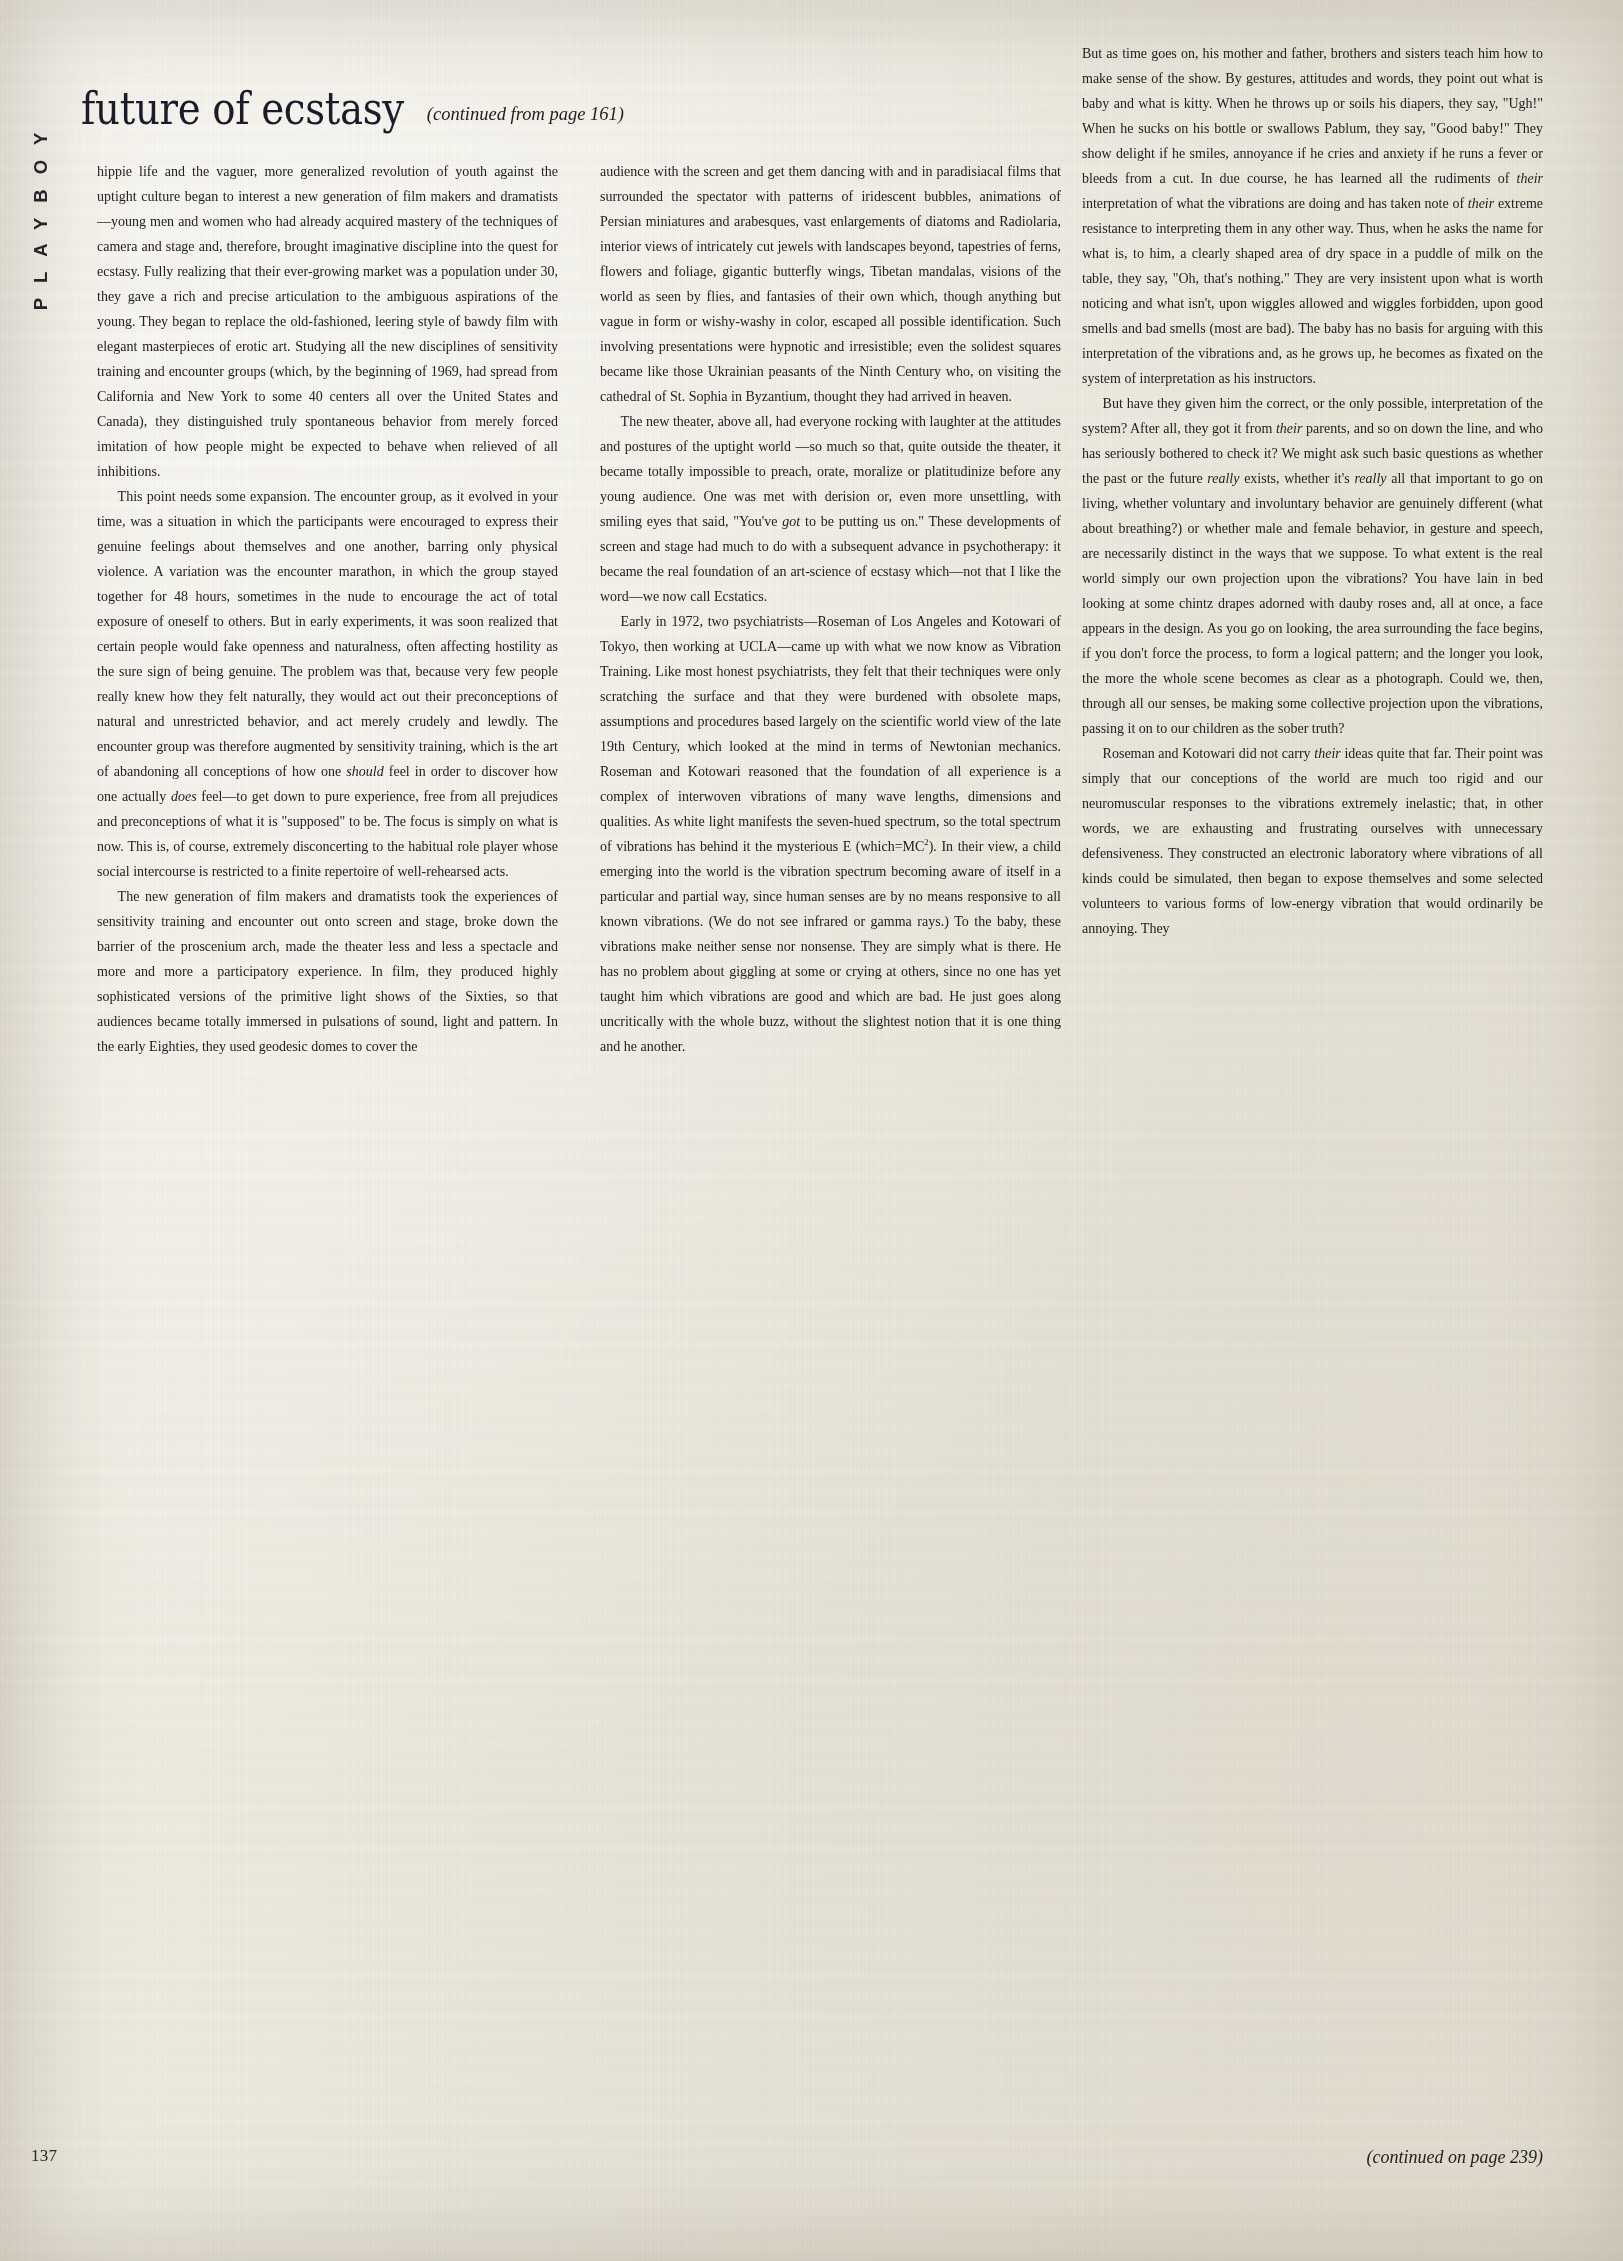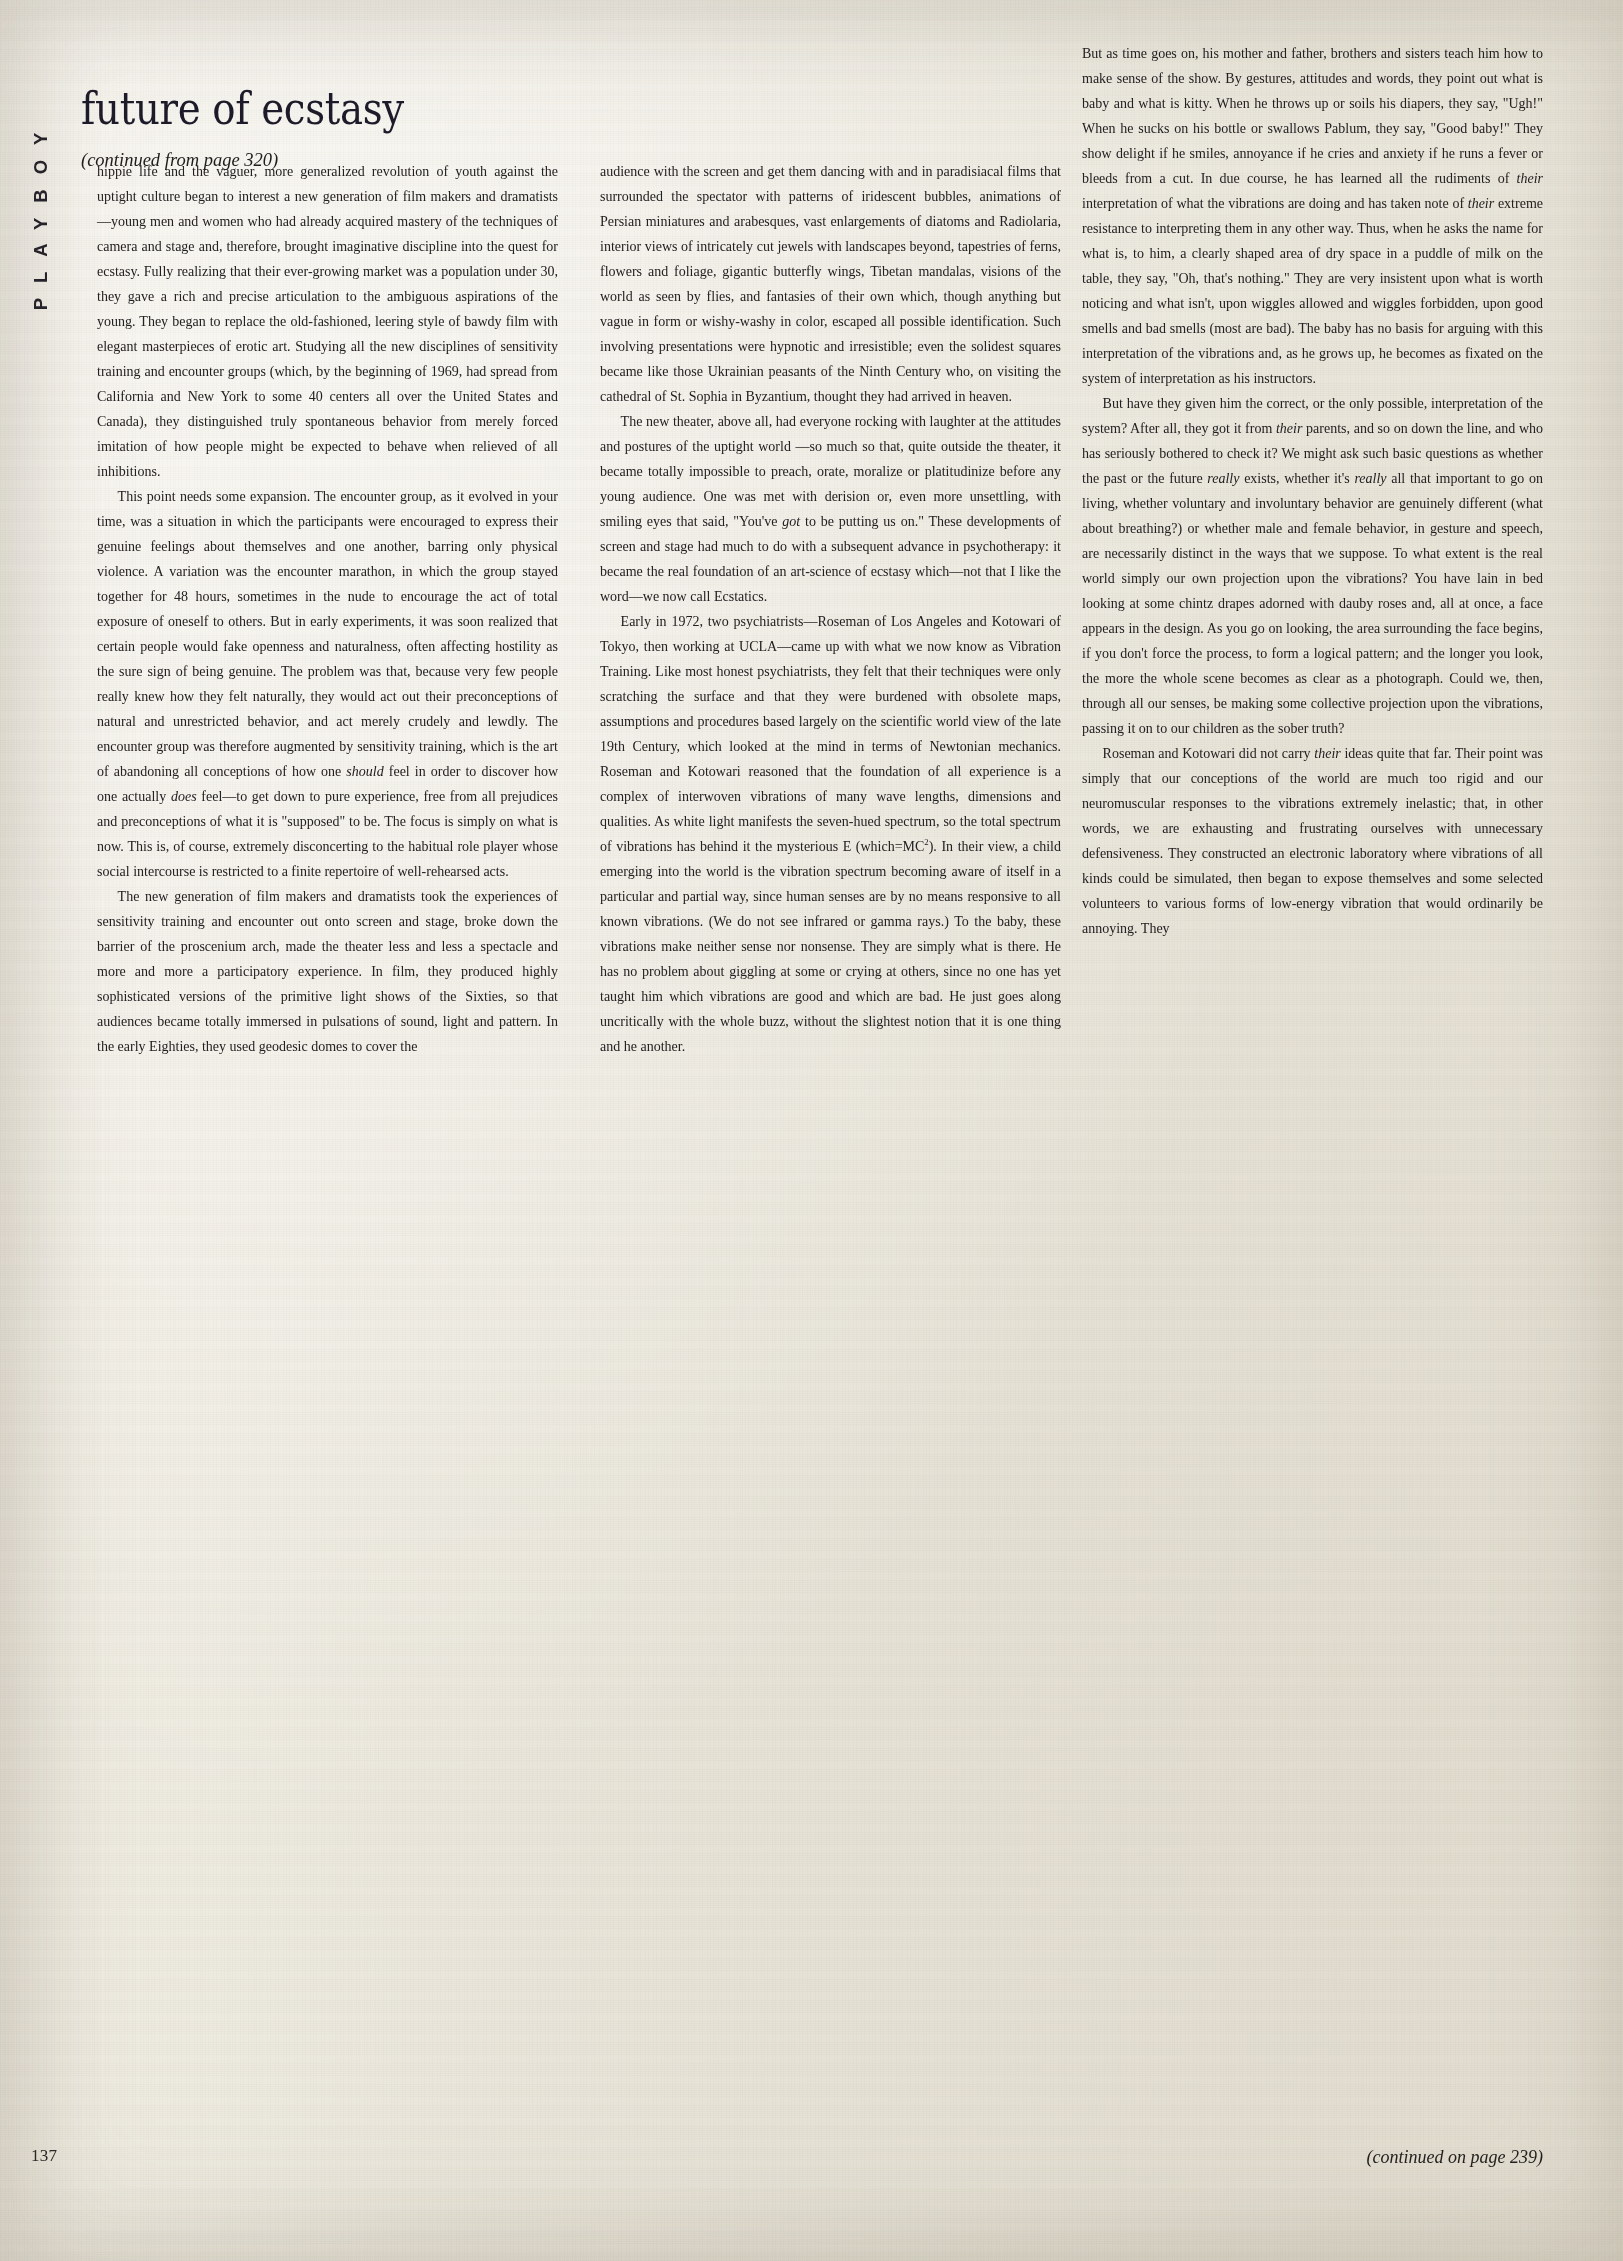--- a/index.html
+++ b/index.html
@@ -67,21 +67,20 @@
   .headline-row {
     position: absolute;
     left: 81px;
     top: 88px;
     width: 980px;
     height: 59px;
     display: flex;
     align-items: baseline;
     gap: 23px;
     z-index: 3;
-    flex-direction: column;
   }
   .headline {
     font-family: "DejaVu Serif", "Liberation Serif", serif;
     font-size: 43px;
     line-height: 1;
     font-weight: 400;
     color: #1d1b2a;
     letter-spacing: -0.3px;
     font-stretch: semi-condensed;
     transform: scaleY(1.06);
@@ -153,21 +152,21 @@
 <body>
 
 <div class="page">
 
   <div class="mastvert">
     <span>PLAYBOY</span>
   </div>
 
   <div class="headline-row">
     <div class="headline">future of ecstasy</div>
-    <div class="jumpline">(continued from page 320)</div>
+    <div class="jumpline">(continued from page 161)</div>
   </div>
 
   <div class="cols">
     <div class="col" id="col1">
         <p>hippie life and the vaguer, more generalized revolution of youth against the uptight culture began to interest a new generation of film makers and dramatists —young men and women who had already acquired mastery of the techniques of camera and stage and, therefore, brought imaginative discipline into the quest for ecstasy. Fully realizing that their ever-growing market was a population under 30, they gave a rich and precise articulation to the ambiguous aspirations of the young. They began to replace the old-fashioned, leering style of bawdy film with elegant masterpieces of erotic art. Studying all the new disciplines of sensitivity training and encounter groups (which, by the beginning of 1969, had spread from California and New York to some 40 centers all over the United States and Canada), they distinguished truly spontaneous behavior from merely forced imitation of how people might be expected to behave when relieved of all inhibitions.</p>
         <p>This point needs some expansion. The encounter group, as it evolved in your time, was a situation in which the participants were encouraged to express their genuine feelings about themselves and one another, barring only physical violence. A variation was the encounter marathon, in which the group stayed together for 48 hours, sometimes in the nude to encourage the act of total exposure of oneself to others. But in early experiments, it was soon realized that certain people would fake openness and naturalness, often affecting hostility as the sure sign of being genuine. The problem was that, because very few people really knew how they felt naturally, they would act out their preconceptions of natural and unrestricted behavior, and act merely crudely and lewdly. The encounter group was therefore augmented by sensitivity training, which is the art of abandoning all conceptions of how one <i>should</i> feel in order to discover how one actually <i>does</i> feel—to get down to pure experience, free from all prejudices and preconceptions of what it is "supposed" to be. The focus is simply on what is now. This is, of course, extremely disconcerting to the habitual role player whose social intercourse is restricted to a finite repertoire of well-rehearsed acts.</p>
         <p>The new generation of film makers and dramatists took the experiences of sensitivity training and encounter out onto screen and stage, broke down the barrier of the proscenium arch, made the theater less and less a spectacle and more and more a participatory experience. In film, they produced highly sophisticated versions of the primitive light shows of the Sixties, so that audiences became totally immersed in pulsations of sound, light and pattern. In the early Eighties, they used geodesic domes to cover the</p>
       </div>
     <div class="col" id="col2">
         <p>audience with the screen and get them dancing with and in paradisiacal films that surrounded the spectator with patterns of iridescent bubbles, animations of Persian miniatures and arabesques, vast enlargements of diatoms and Radiolaria, interior views of intricately cut jewels with landscapes beyond, tapestries of ferns, flowers and foliage, gigantic butterfly wings, Tibetan mandalas, visions of the world as seen by flies, and fantasies of their own which, though anything but vague in form or wishy-washy in color, escaped all possible identification. Such involving presentations were hypnotic and irresistible; even the solidest squares became like those Ukrainian peasants of the Ninth Century who, on visiting the cathedral of St. Sophia in Byzantium, thought they had arrived in heaven.</p>

